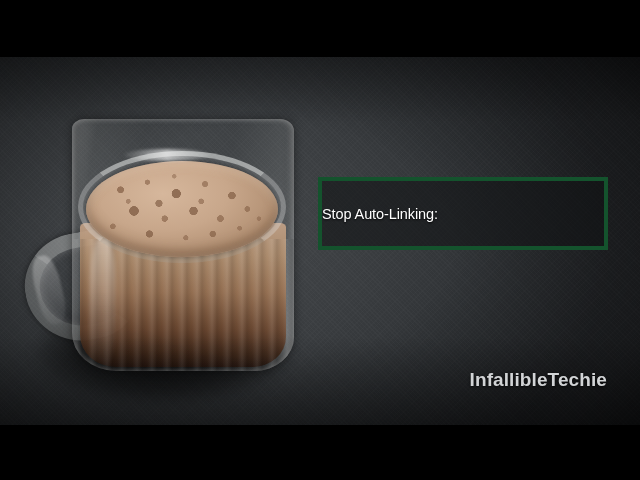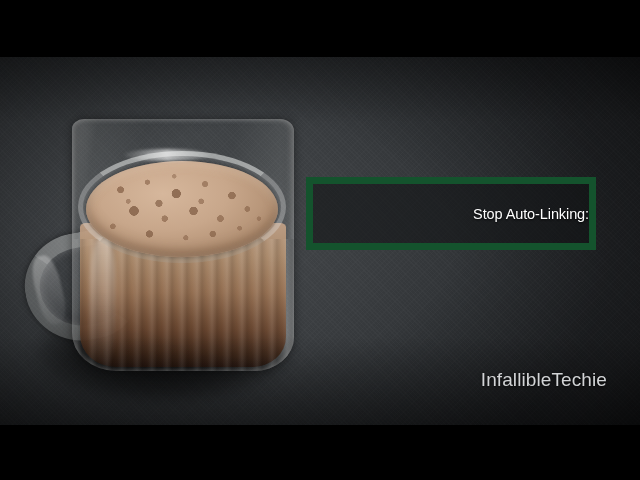--- a/index.html
+++ b/index.html
@@ -212,27 +212,27 @@
     left: 52px; top: 30px;
     width: 86px; height: 12px;
     border-radius: 50%;
     background: linear-gradient(to right, rgba(255,255,255,.05), rgba(255,255,255,.62), rgba(255,255,255,.08));
     filter: blur(1.6px);
   }
 
   
   #title-box {
     position: absolute;
-    left: 306px; top: 177px;
+    left: 318px; top: 177px;
     width: 290px; height: 73px;
-    border: 7px solid #14532d;
+    border: 4px solid #14532d;
     background: rgba(16,17,19,.58);
     display: flex;
     flex-direction: column;
-    align-items: flex-end;
+    align-items: flex-start;
     justify-content: center;
     z-index: 30;
   }
   .title-line {
     color: #ffffff;
     font-size: 14.5px;
     line-height: 22px;
     white-space: nowrap;
     text-align: center;
     letter-spacing: -0.1px;
@@ -244,20 +244,21 @@
   #watermark {
     position: absolute;
     right: 33px; top: 369px;
     color: #d2d4d6;
     font-size: 19px;
     line-height: 22px;
     letter-spacing: .1px;
     text-shadow: 0 1px 3px rgba(0,0,0,.8);
     z-index: 30;
     white-space: nowrap;
+    font-weight: bold;
   }
 </style>
 </head>
 <body>
 
 <div id="frame">
 
   <div id="photo">
     <div id="photo-texture"></div>
 

